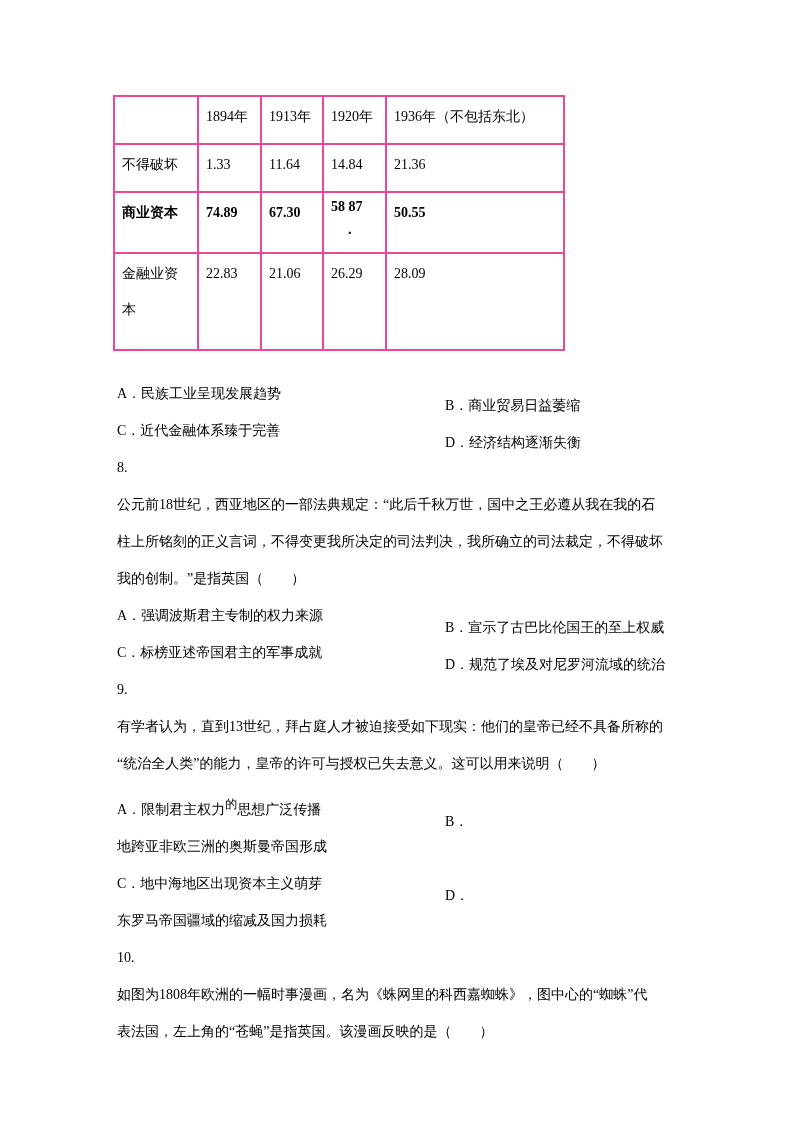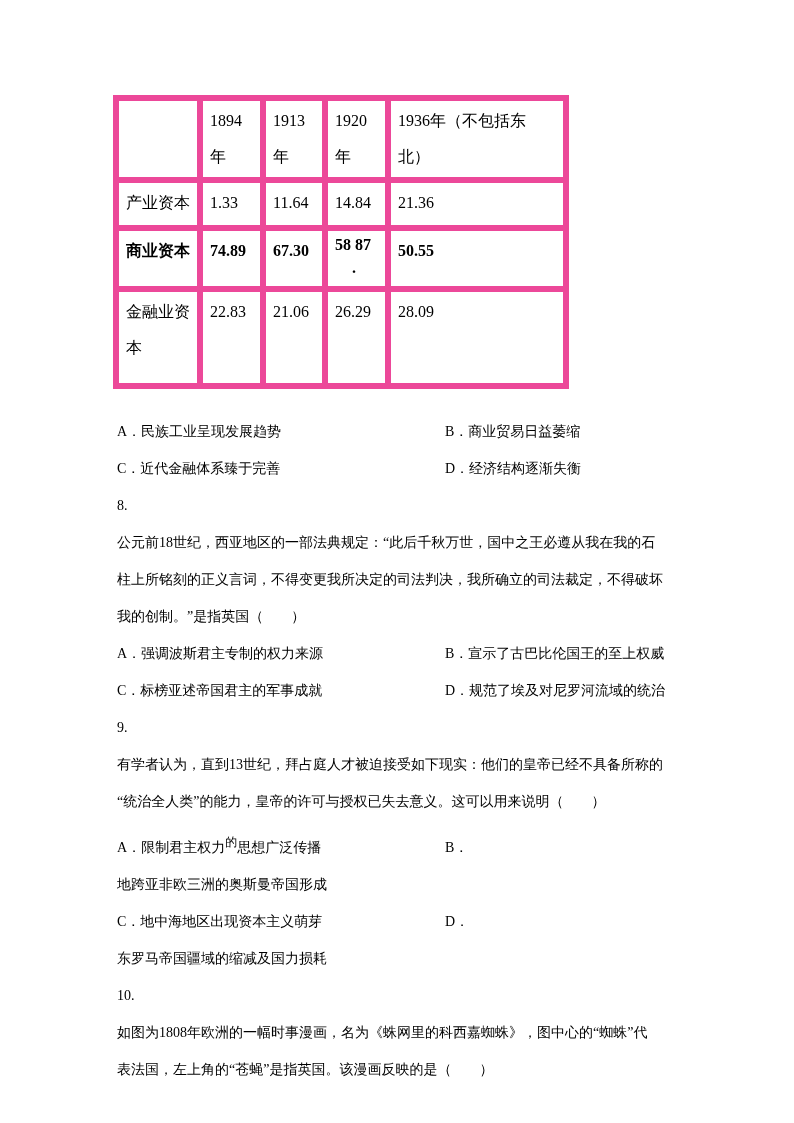--- a/index.html
+++ b/index.html
@@ -14,46 +14,46 @@
     overflow: hidden;
   }
   
   table.cap-table {
     border-collapse: collapse;
     table-layout: fixed;
     margin: 95px 0 0 113px;
     width: 450px;
   }
   table.cap-table td {
-    border: 6px solid #ec4899;
+    border: 2px solid #ec4899;
     padding: 2px 7px;
     vertical-align: top;
     line-height: 36px;
-    font-size: 16px;
+    font-size: 14px;
     overflow: hidden;
     word-break: break-all;
   }
   tr.r-head  { height: 48px; }
   tr.r-ind   { height: 48px; }
   tr.r-com   { height: 61px; font-weight: bold; }
   tr.r-fin   { height: 97px; }
   td.va-mid  { vertical-align: middle; }
   td.wrap-cell { padding-top: 7px; }
   td.wrap-cell div { line-height: 23px; }
   td.wrap-cell .dot-line { padding-left: 17px; }
   
   .content {
     margin: 24px 0 0 117px;
     width: 556px;
     line-height: 37px;
     font-size: 14px;
   }
   .line { white-space: nowrap; }
   .opt-row { position: relative; white-space: nowrap; }
-  .opt-right { position: absolute; left: 328px; top: 0; }
+  .opt-right { position: absolute; left: 328px; top: 12px; }
   .pre-q9a { margin-top: 9px; }
   sup.raised {
     font-size: 12px;
     vertical-align: 6px;
     line-height: 0;
   }
 </style>
 </head>
 <body>
 
@@ -69,21 +69,21 @@
     </colgroup>
     <tbody>
       <tr class="r-head">
         <td></td>
         <td>1894年</td>
         <td>1913年</td>
         <td>1920年</td>
         <td>1936年（不包括东北）</td>
       </tr>
       <tr class="r-ind">
-        <td>产业资本</td>
+        <td>不得破坏</td>
         <td>1.33</td>
         <td>11.64</td>
         <td>14.84</td>
         <td>21.36</td>
       </tr>
       <tr class="r-com">
         <td>商业资本</td>
         <td>74.89</td>
         <td>67.30</td>
         <td class="wrap-cell">

